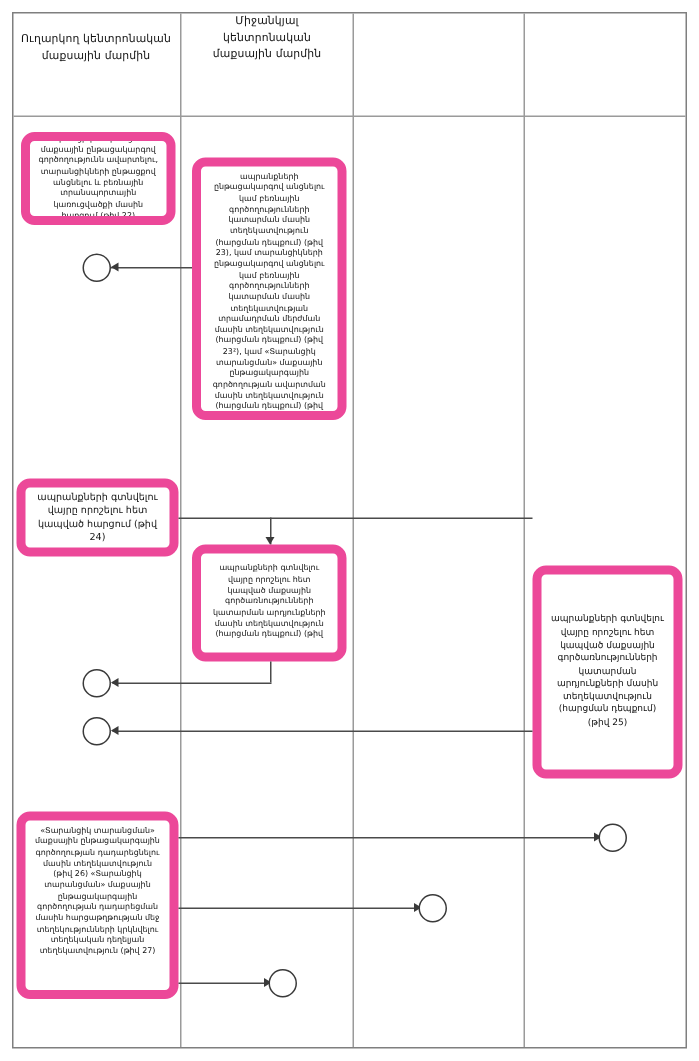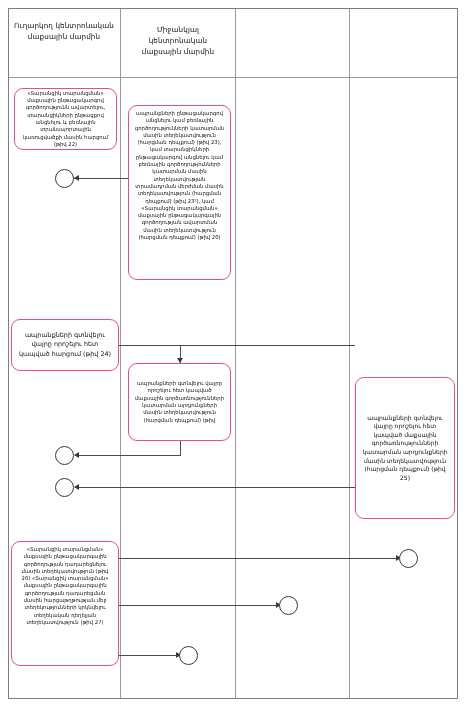--- a/index.html
+++ b/index.html
@@ -23,21 +23,21 @@
   
   .lane-head{
     position:absolute;text-align:center;
     font-size:7.2px;line-height:11px;letter-spacing:.1px;
     color:#111;
   }
 
   
   .box{
     position:absolute;box-sizing:border-box;
-    border:1px solid #ec4899;border-radius:9px;background:#fff;
+    border:6px solid #ec4899;border-radius:9px;background:#fff;
     text-align:center;color:#111;
     font-size:5.3px;line-height:7.3px;
     padding:4px 5px;overflow:hidden;
     display:flex;align-items:center;justify-content:center;
   }
   .box span{display:block;width:100%;}
   .box.small{font-size:6.4px;line-height:9.2px;}
   .box.med{font-size:6px;line-height:8.6px;}
 
   
@@ -68,21 +68,21 @@
 
   <div class="frame"></div>
 
   <div class="vline" style="left:120px;top:9px;height:689px;"></div>
   <div class="vline" style="left:235px;top:9px;height:689px;"></div>
   <div class="vline" style="left:349px;top:9px;height:689px;"></div>
 
   <div class="hline" style="left:9px;top:77px;width:448px;"></div>
 
   <div class="lane-head" style="left:14px;top:20px;width:100px;">Ուղարկող կենտրոնական մաքսային մարմին</div>
-  <div class="lane-head" style="left:128px;top:24px;width:100px;">Միջանկյալ կենտրոնական մաքսային մարմին</div>
+  <div class="lane-head" style="left:128px;top:8px;width:100px;">Միջանկյալ կենտրոնական մաքսային մարմին</div>
 
   <div class="box" style="left:14px;top:88px;width:103px;height:62px;">
     <span>«Տարանցիկ տարանցման» մաքսային ընթացակարգով գործողությունն ավարտելու, տարանցիկների ընթացքով անցնելու և բեռնային տրանսպորտային կառուցվածքի մասին հարցում (թիվ 22)</span>
   </div>
 
   <div class="box" style="left:128px;top:105px;width:103px;height:175px;align-items:flex-start;">
     <span>ապրանքների ընթացակարգով անցնելու կամ բեռնային գործողությունների կատարման մասին տեղեկատվություն (հարցման դեպքում) (թիվ 23), կամ տարանցիկների ընթացակարգով անցնելու կամ բեռնային գործողությունների կատարման մասին տեղեկատվության տրամադրման մերժման մասին տեղեկատվություն (հարցման դեպքում) (թիվ 23²), կամ «Տարանցիկ տարանցման» մաքսային ընթացակարգային գործողության ավարտման մասին տեղեկատվություն (հարցման դեպքում) (թիվ 20)</span>
   </div>
 
   <div class="conn h" style="left:74px;top:178px;width:54px;"></div>

